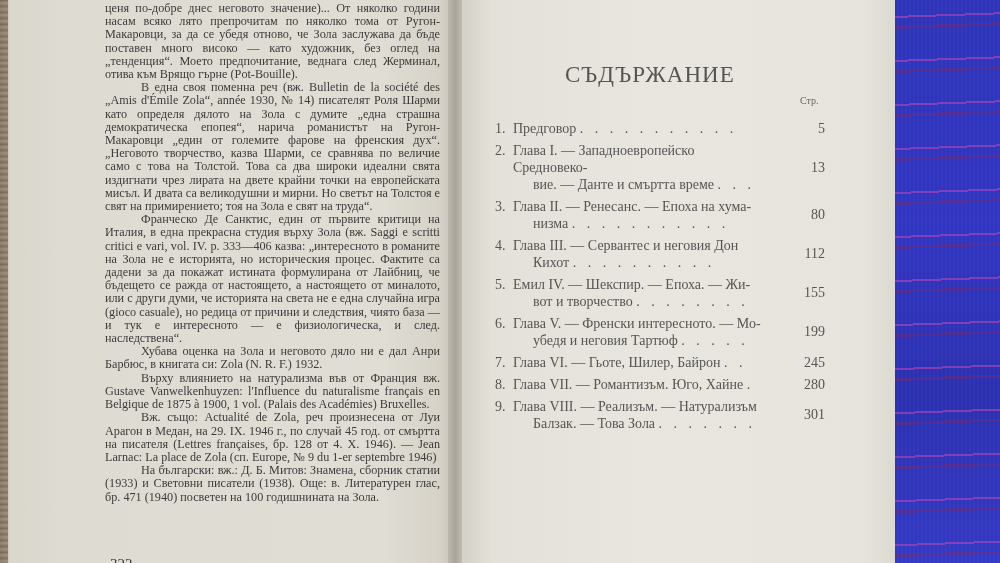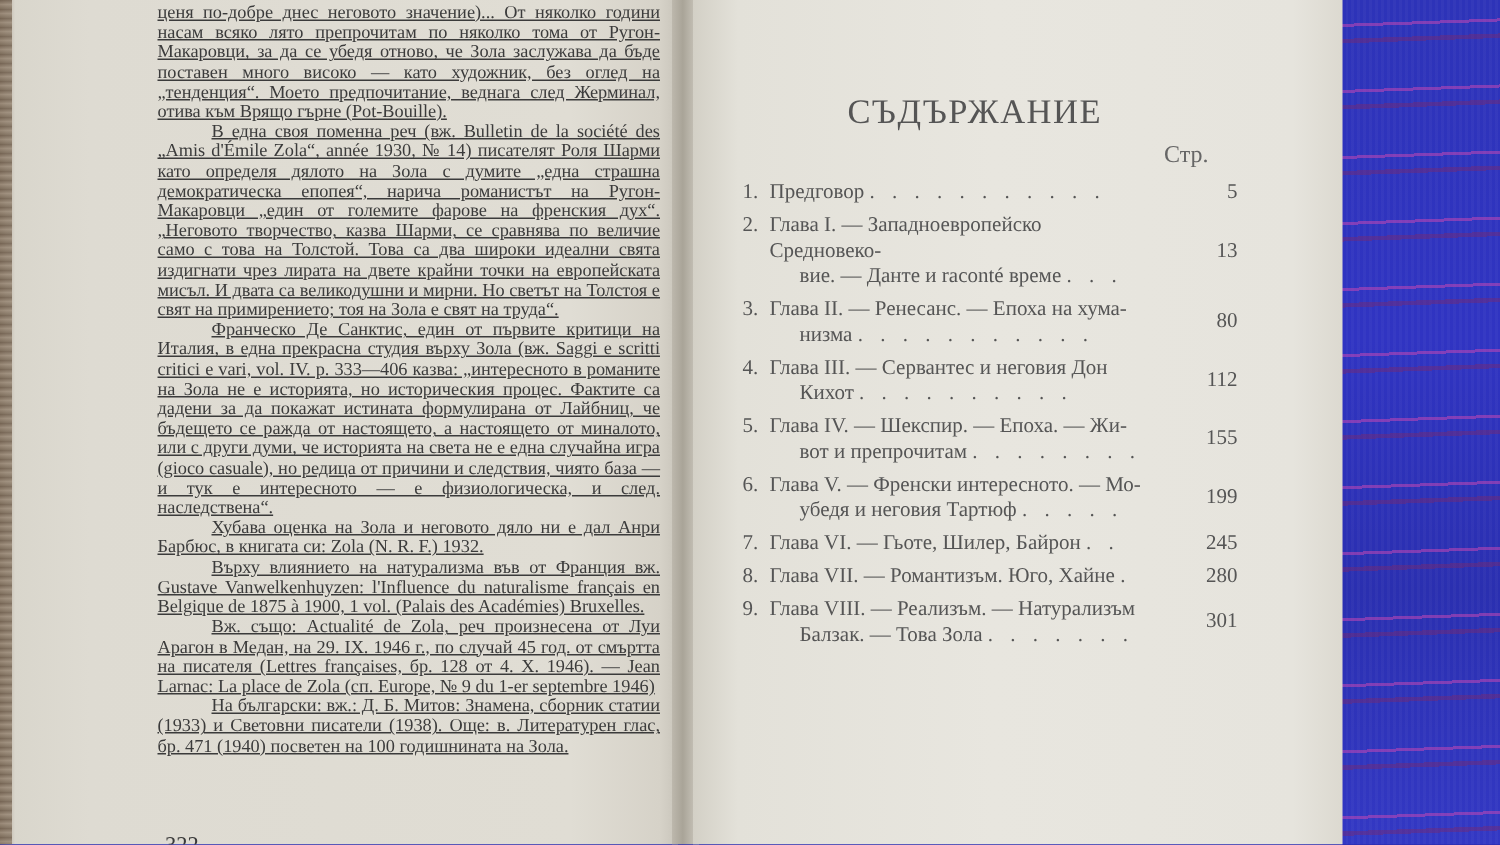--- a/index.html
+++ b/index.html
@@ -45,35 +45,35 @@
       color: #4a4a4a;
     }
 
     .left-text {
       position: absolute; left: 105px; top: 2px; width: 335px;
       font-family: "Liberation Serif", serif;
       font-size: 12.2px; line-height: 13.2px;
       text-align: justify;
       color: #3b3b3b;
     }
-    .left-text p { margin: 0; text-decoration: underline; }
+    .left-text p { margin: 0; }
     .left-text p.indent { text-indent: 36px; }
     .page-number {
       position: absolute; left: 110px; top: 556px;
       font-family: "Liberation Serif", serif; font-size: 15px; color: #3a3a3a;
     }
 
     .toc-title {
       position: absolute; left: 565px; top: 62px;
       font-family: "Liberation Serif", serif; font-size: 23px; letter-spacing: 1px;
       color: #555;
     }
     .toc-col-header {
-      position: absolute; left: 776px; top: 95px;
-      font-family: "Liberation Serif", serif; font-size: 16px; color: #666;
+      position: absolute; left: 800px; top: 95px;
+      font-family: "Liberation Serif", serif; font-size: 10px; color: #666;
     }
     .toc {
       position: absolute; left: 495px; top: 120px; width: 330px;
       font-family: "Liberation Serif", serif; font-size: 14px; line-height: 17px;
       color: #555;
     }
     .toc-entry { position: relative; display: flex; margin-bottom: 5px; }
     .toc-num { width: 14px; flex: none; }
     .toc-body { width: 256px; padding-left: 4px; }
     .toc-body .line2 { display: block; padding-left: 20px; }
@@ -108,36 +108,36 @@
   <div class="toc-col-header">Стр.</div>
 
   <div class="toc">
     <div class="toc-entry">
       <span class="toc-num">1.</span>
       <span class="toc-body"><span>Предговор</span> <span class="dots">. . . . . . . . . . .</span></span>
       <span class="toc-page">5</span>
     </div>
     <div class="toc-entry">
       <span class="toc-num">2.</span>
-      <span class="toc-body"><span>Глава I. — Западноевропейско Средновеко-</span><span class="line2"><span>вие. — Данте и raconté време</span> <span class="dots">. . .</span></span></span>
+      <span class="toc-body"><span>Глава I. — Западноевропейско Средновеко-</span><span class="line2"><span>вие. — Данте и смъртта време</span> <span class="dots">. . .</span></span></span>
       <span class="toc-page" style="top:17px">13</span>
     </div>
     <div class="toc-entry">
       <span class="toc-num">3.</span>
       <span class="toc-body"><span>Глава II. — Ренесанс. — Епоха на хума-</span><span class="line2"><span>низма</span> <span class="dots">. . . . . . . . . . .</span></span></span>
       <span class="toc-page" style="top:8px">80</span>
     </div>
     <div class="toc-entry">
       <span class="toc-num">4.</span>
       <span class="toc-body"><span>Глава III. — Сервантес и неговия Дон</span><span class="line2"><span>Кихот</span> <span class="dots">. . . . . . . . . .</span></span></span>
       <span class="toc-page" style="top:8px">112</span>
     </div>
     <div class="toc-entry">
       <span class="toc-num">5.</span>
-      <span class="toc-body"><span>Глава IV. — Шекспир. — Епоха. — Жи-</span><span class="line2"><span>вот и препрочитам</span> <span class="dots">. . . . . . . .</span></span></span>
+      <span class="toc-body"><span>Емил IV. — Шекспир. — Епоха. — Жи-</span><span class="line2"><span>вот и творчество</span> <span class="dots">. . . . . . . .</span></span></span>
       <span class="toc-page" style="top:8px">155</span>
     </div>
     <div class="toc-entry">
       <span class="toc-num">6.</span>
       <span class="toc-body"><span>Глава V. — Френски интересното. — Мо-</span><span class="line2"><span>убедя и неговия Тартюф</span> <span class="dots">. . . . .</span></span></span>
       <span class="toc-page" style="top:8px">199</span>
     </div>
     <div class="toc-entry">
       <span class="toc-num">7.</span>
       <span class="toc-body"><span>Глава VI. — Гьоте, Шилер, Байрон</span> <span class="dots">. .</span></span>

